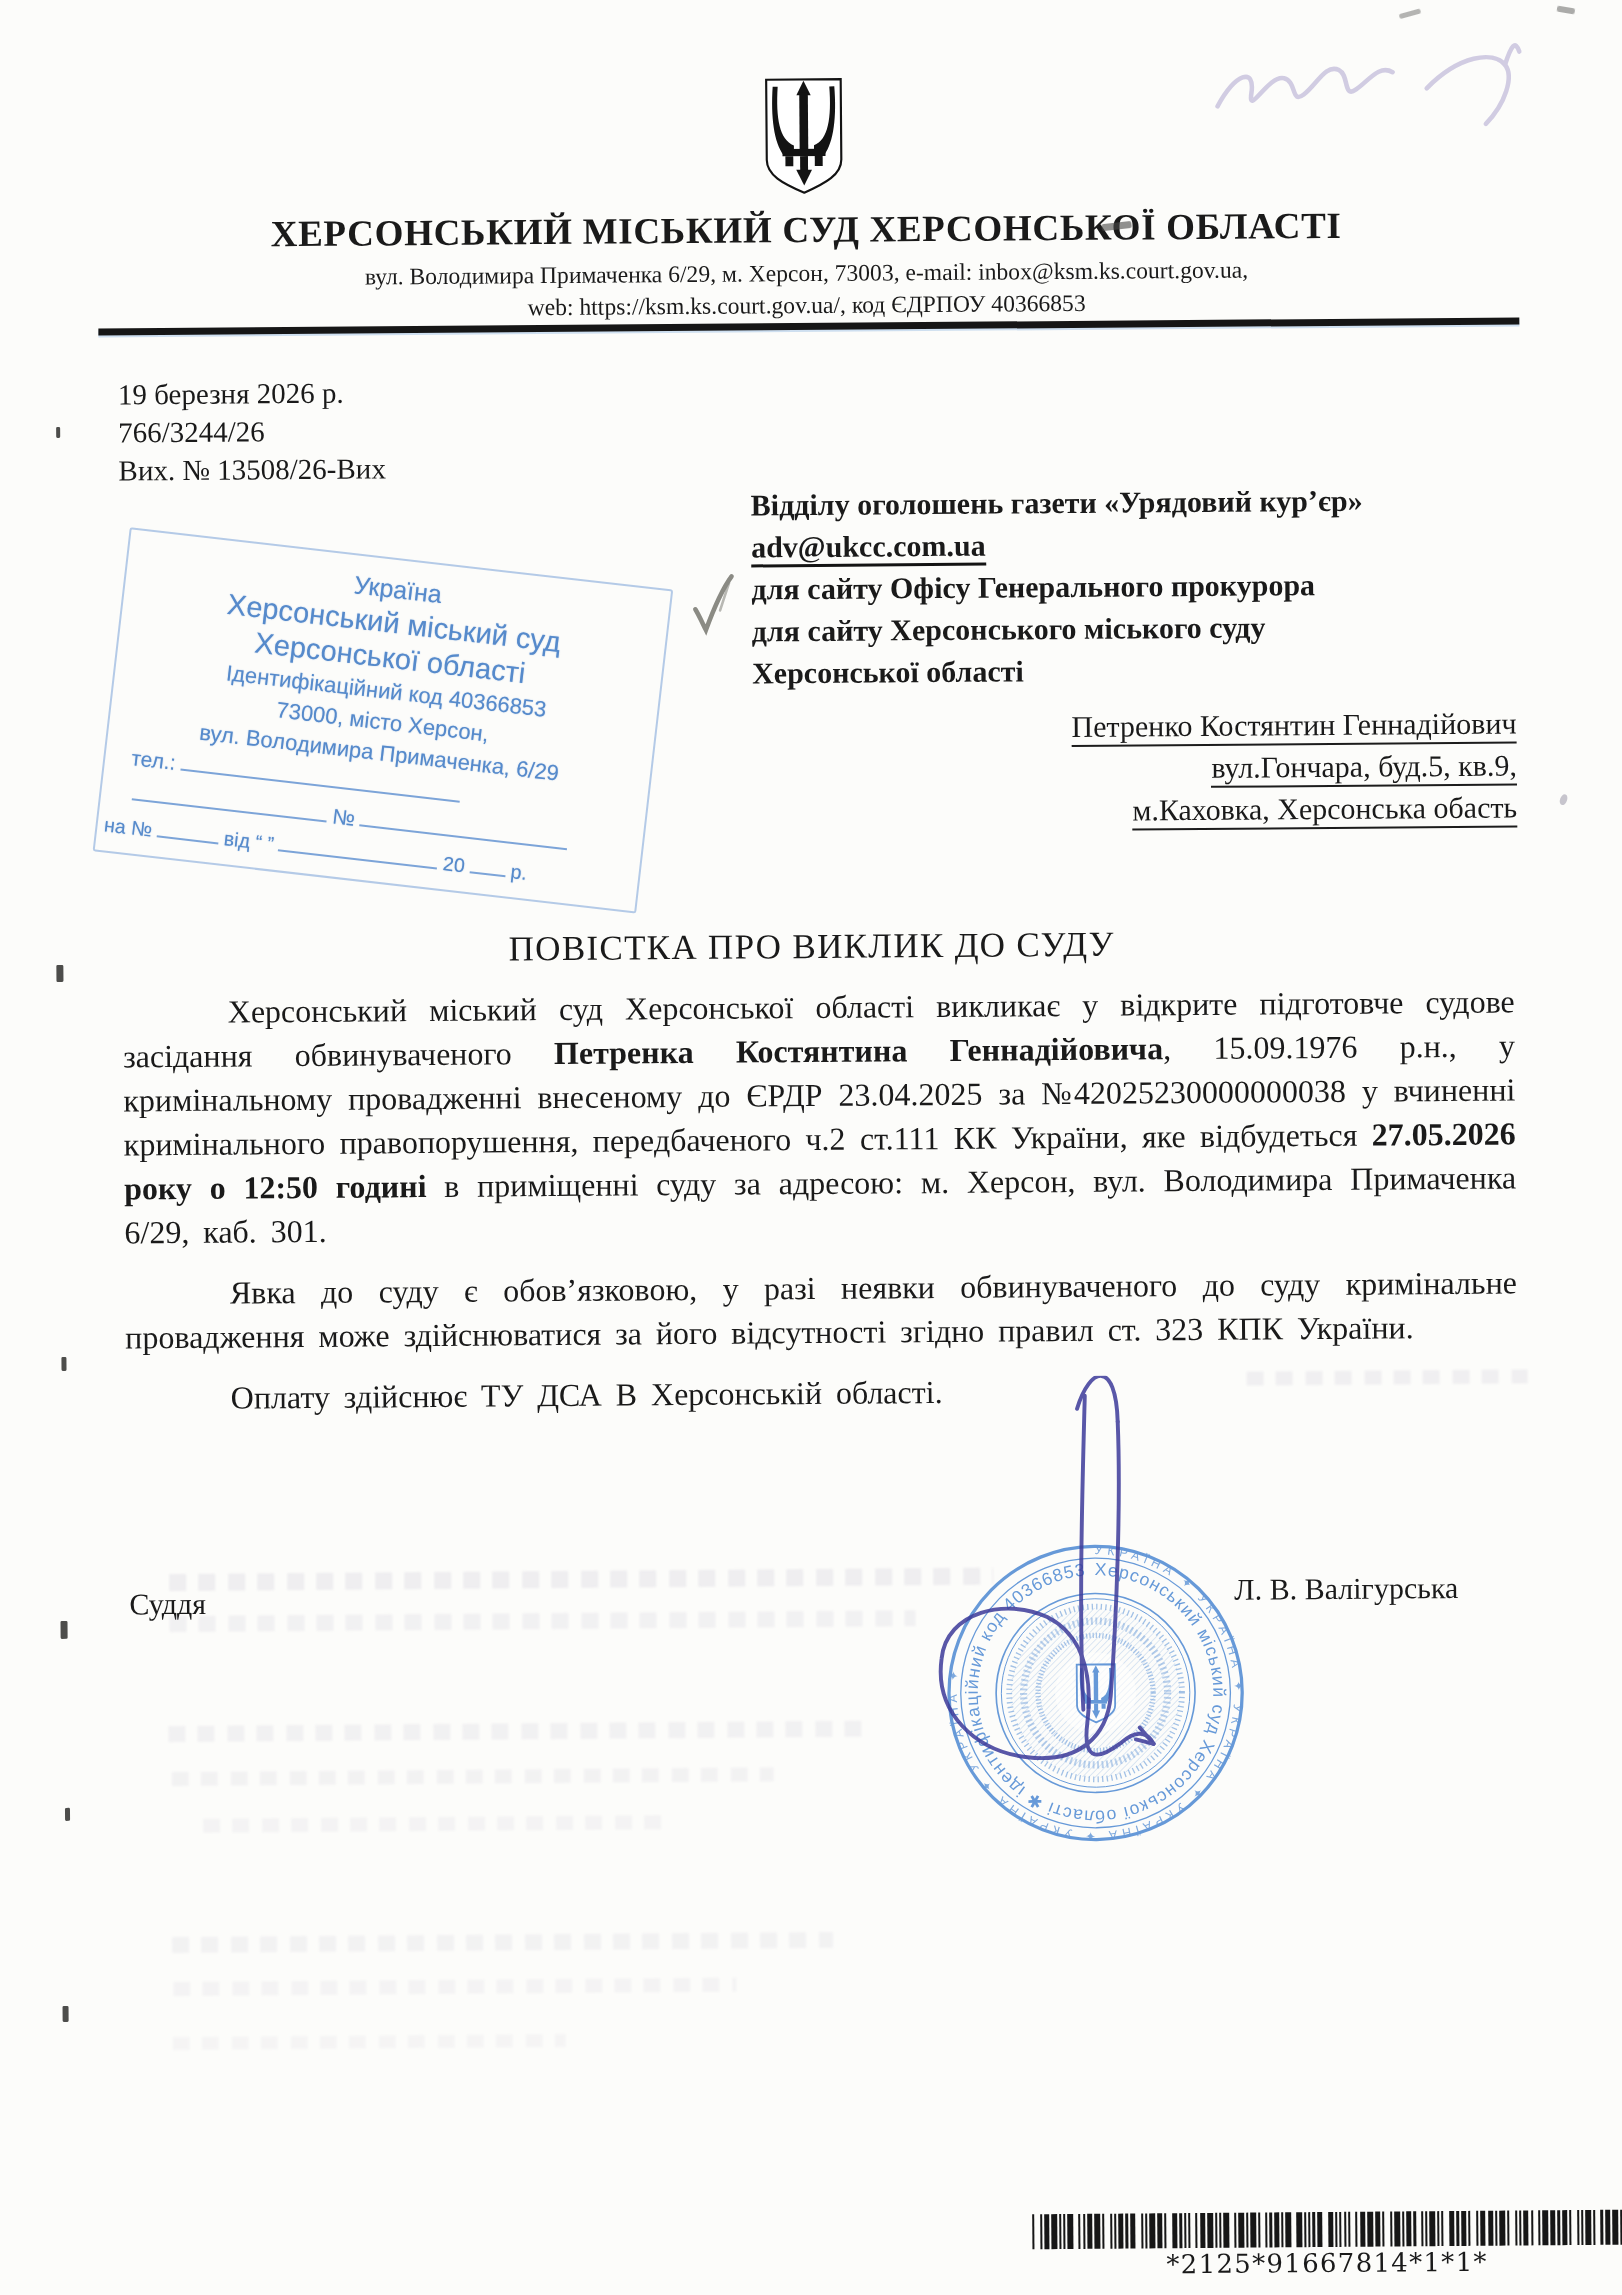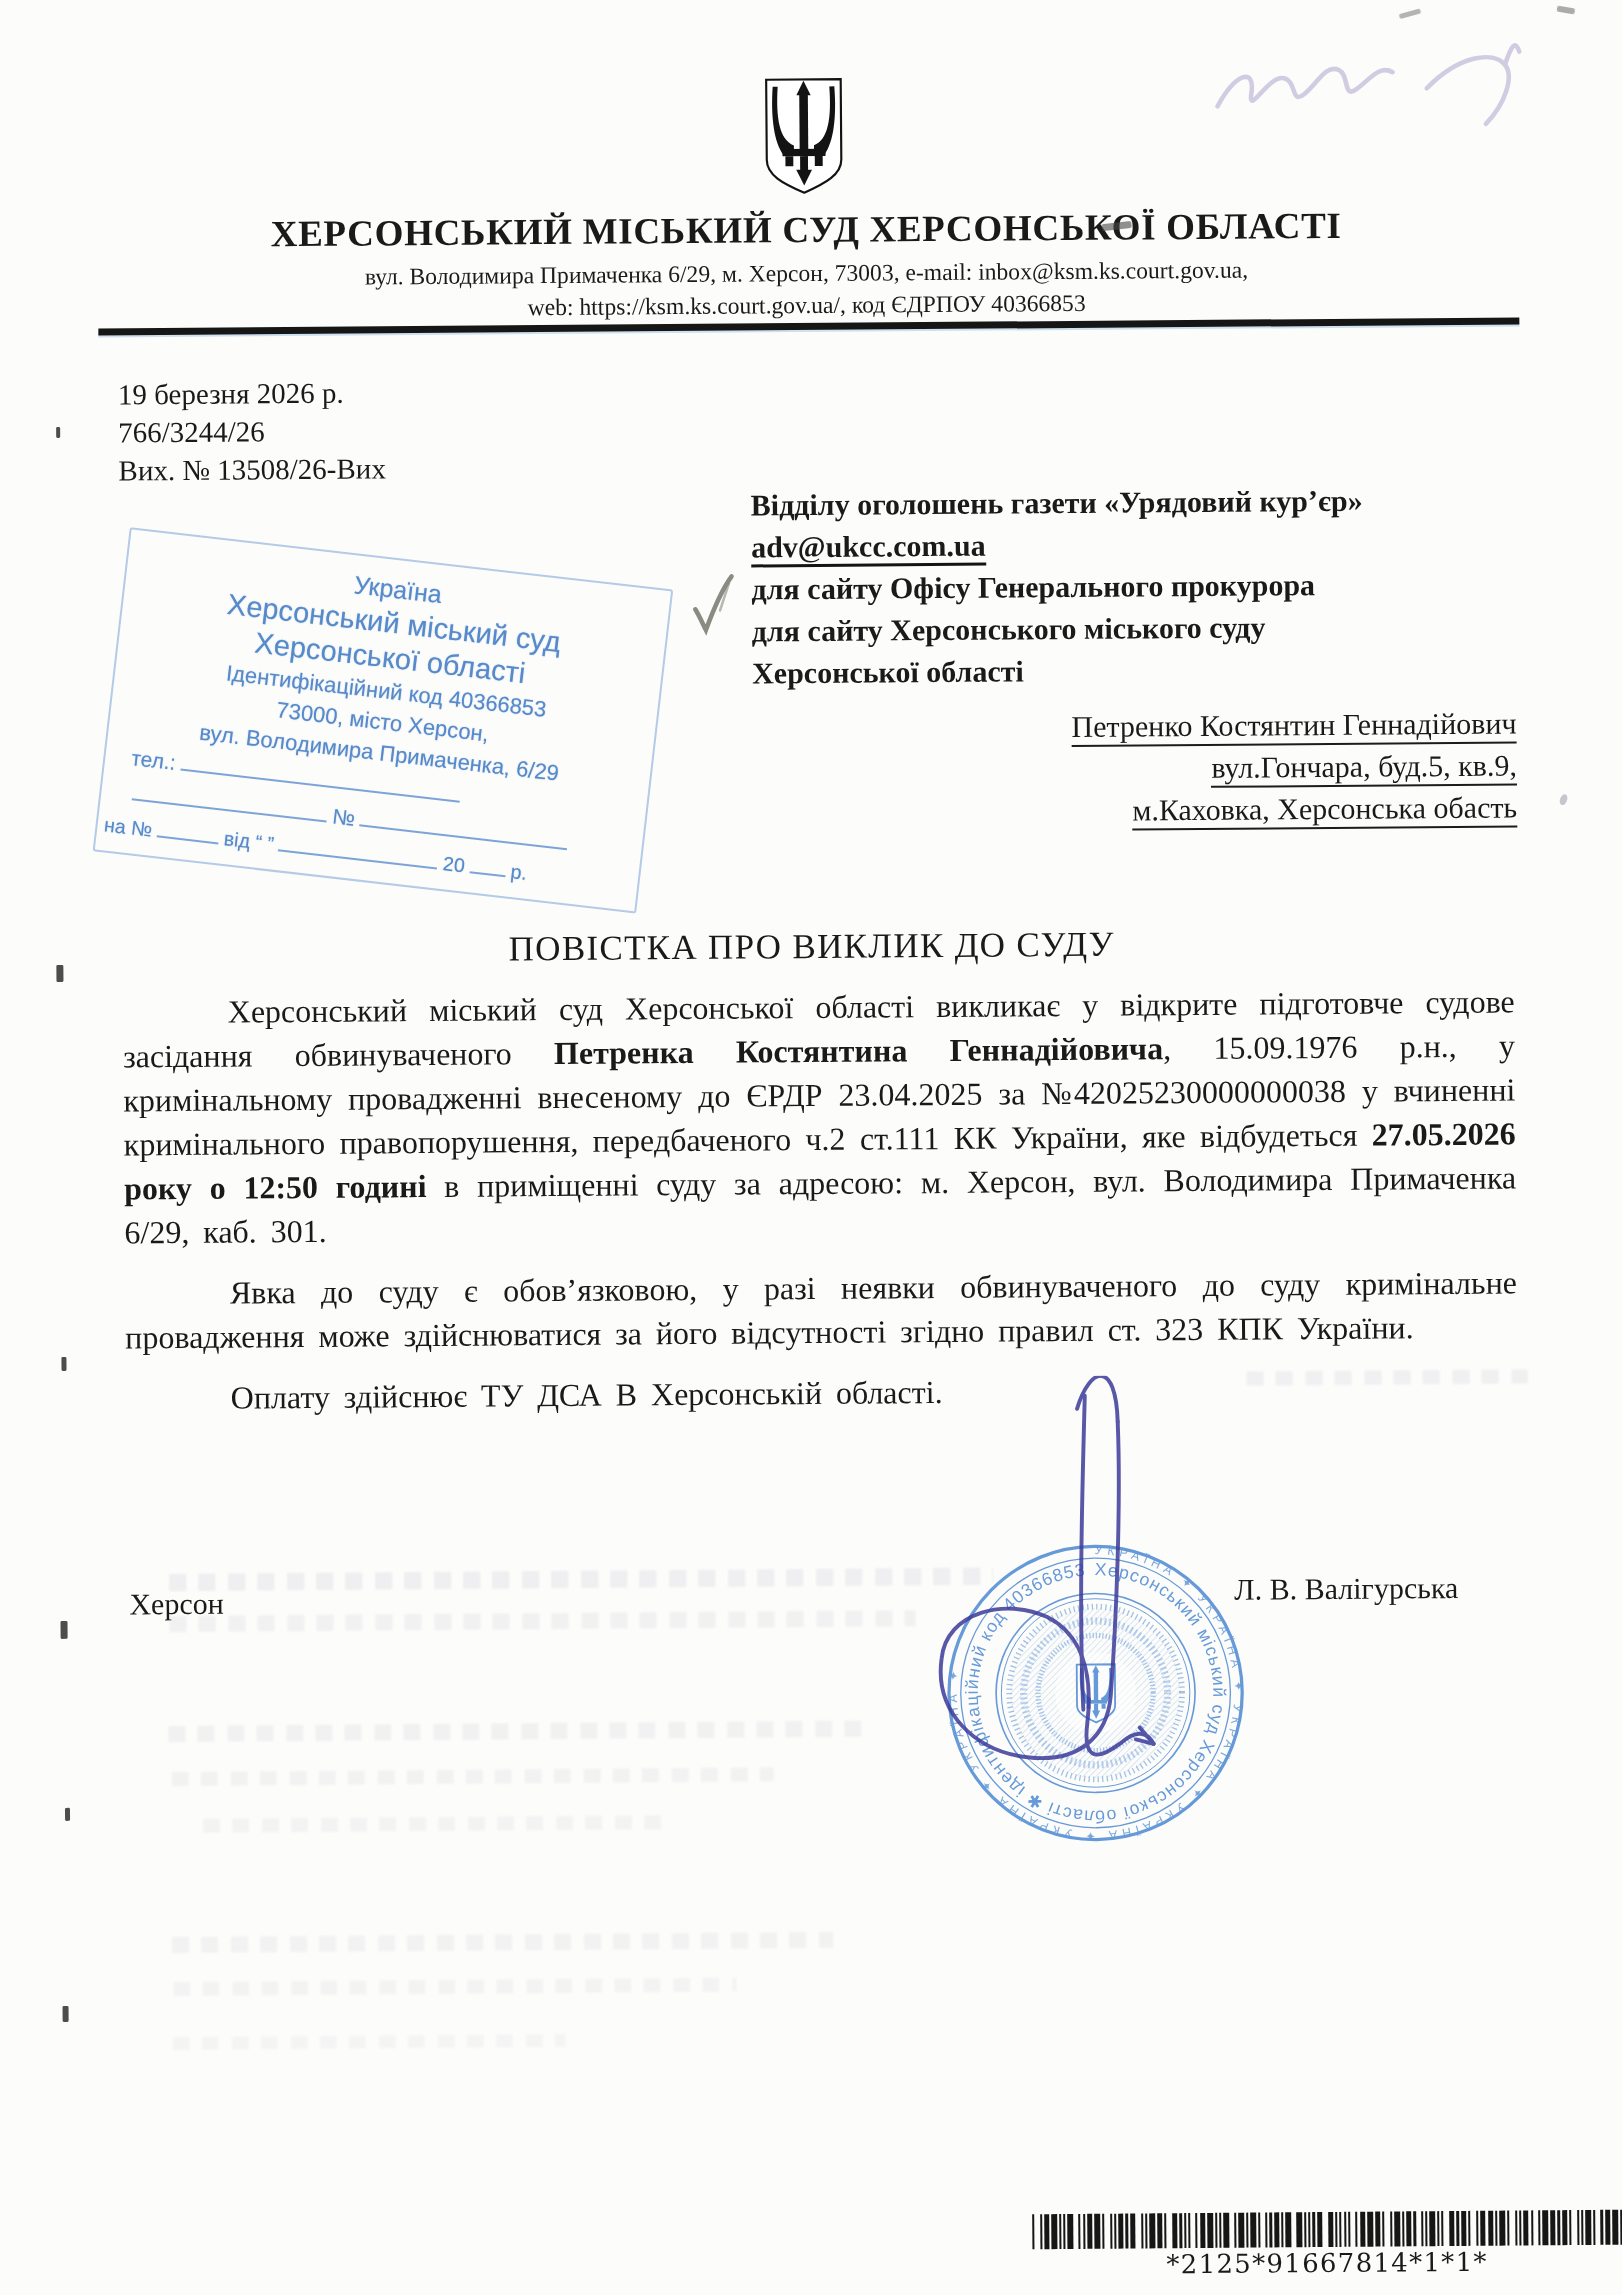--- a/index.html
+++ b/index.html
@@ -150,21 +150,21 @@
   </div>
 
   <div class="doc-title">ПОВІСТКА ПРО ВИКЛИК ДО СУДУ</div>
 
   <div class="body-text">
     <p><span>Херсонський  міський  суд  Херсонської  області  викликає  у  відкрите  підготовче  судове засідання  обвинуваченого  </span><span class="bold">Петренка  Костянтина  Геннадійовича</span><span>,  15.09.1976  р.н.,  у кримінальному  провадженні  внесеному  до  ЄРДР  23.04.2025  за  №42025230000000038  у вчиненні кримінального правопорушення, передбаченого ч.2  ст.111 КК України, яке відбудеться </span><span class="bold">27.05.2026 року о 12:50 годині</span><span> в приміщенні суду за адресою: м. Херсон, вул. Володимира Примаченка 6/29, каб. 301.</span></p>
     <p>Явка до суду є обов’язковою, у разі неявки обвинуваченого до суду  кримінальне провадження може здійснюватися за його відсутності  згідно правил ст. 323 КПК України.</p>
     <p>Оплату здійснює  ТУ ДСА В Херсонській області.</p>
   </div>
 
-  <div class="judge-label">Херсон</div>
+  <div class="judge-label">Суддя</div>
   <div class="judge-name">Л. В. Валігурська</div>
 
   <svg class="seal-svg" viewBox="0 0 570 574">
     <defs>
       <pattern id="hatch" width="7" height="7" patternUnits="userSpaceOnUse" patternTransform="rotate(45)">
         <line x1="0" y1="0" x2="0" y2="7" stroke="#3d7ecf" stroke-width="1.5"></line>
       </pattern>
       <path id="ringPath" d="M285,92 A180,180 0 1 1 284.9,92" fill="none"></path>
       <path id="outerRingPath" d="M285,60 A212,212 0 1 1 284.9,60" fill="none"></path>
     </defs>

